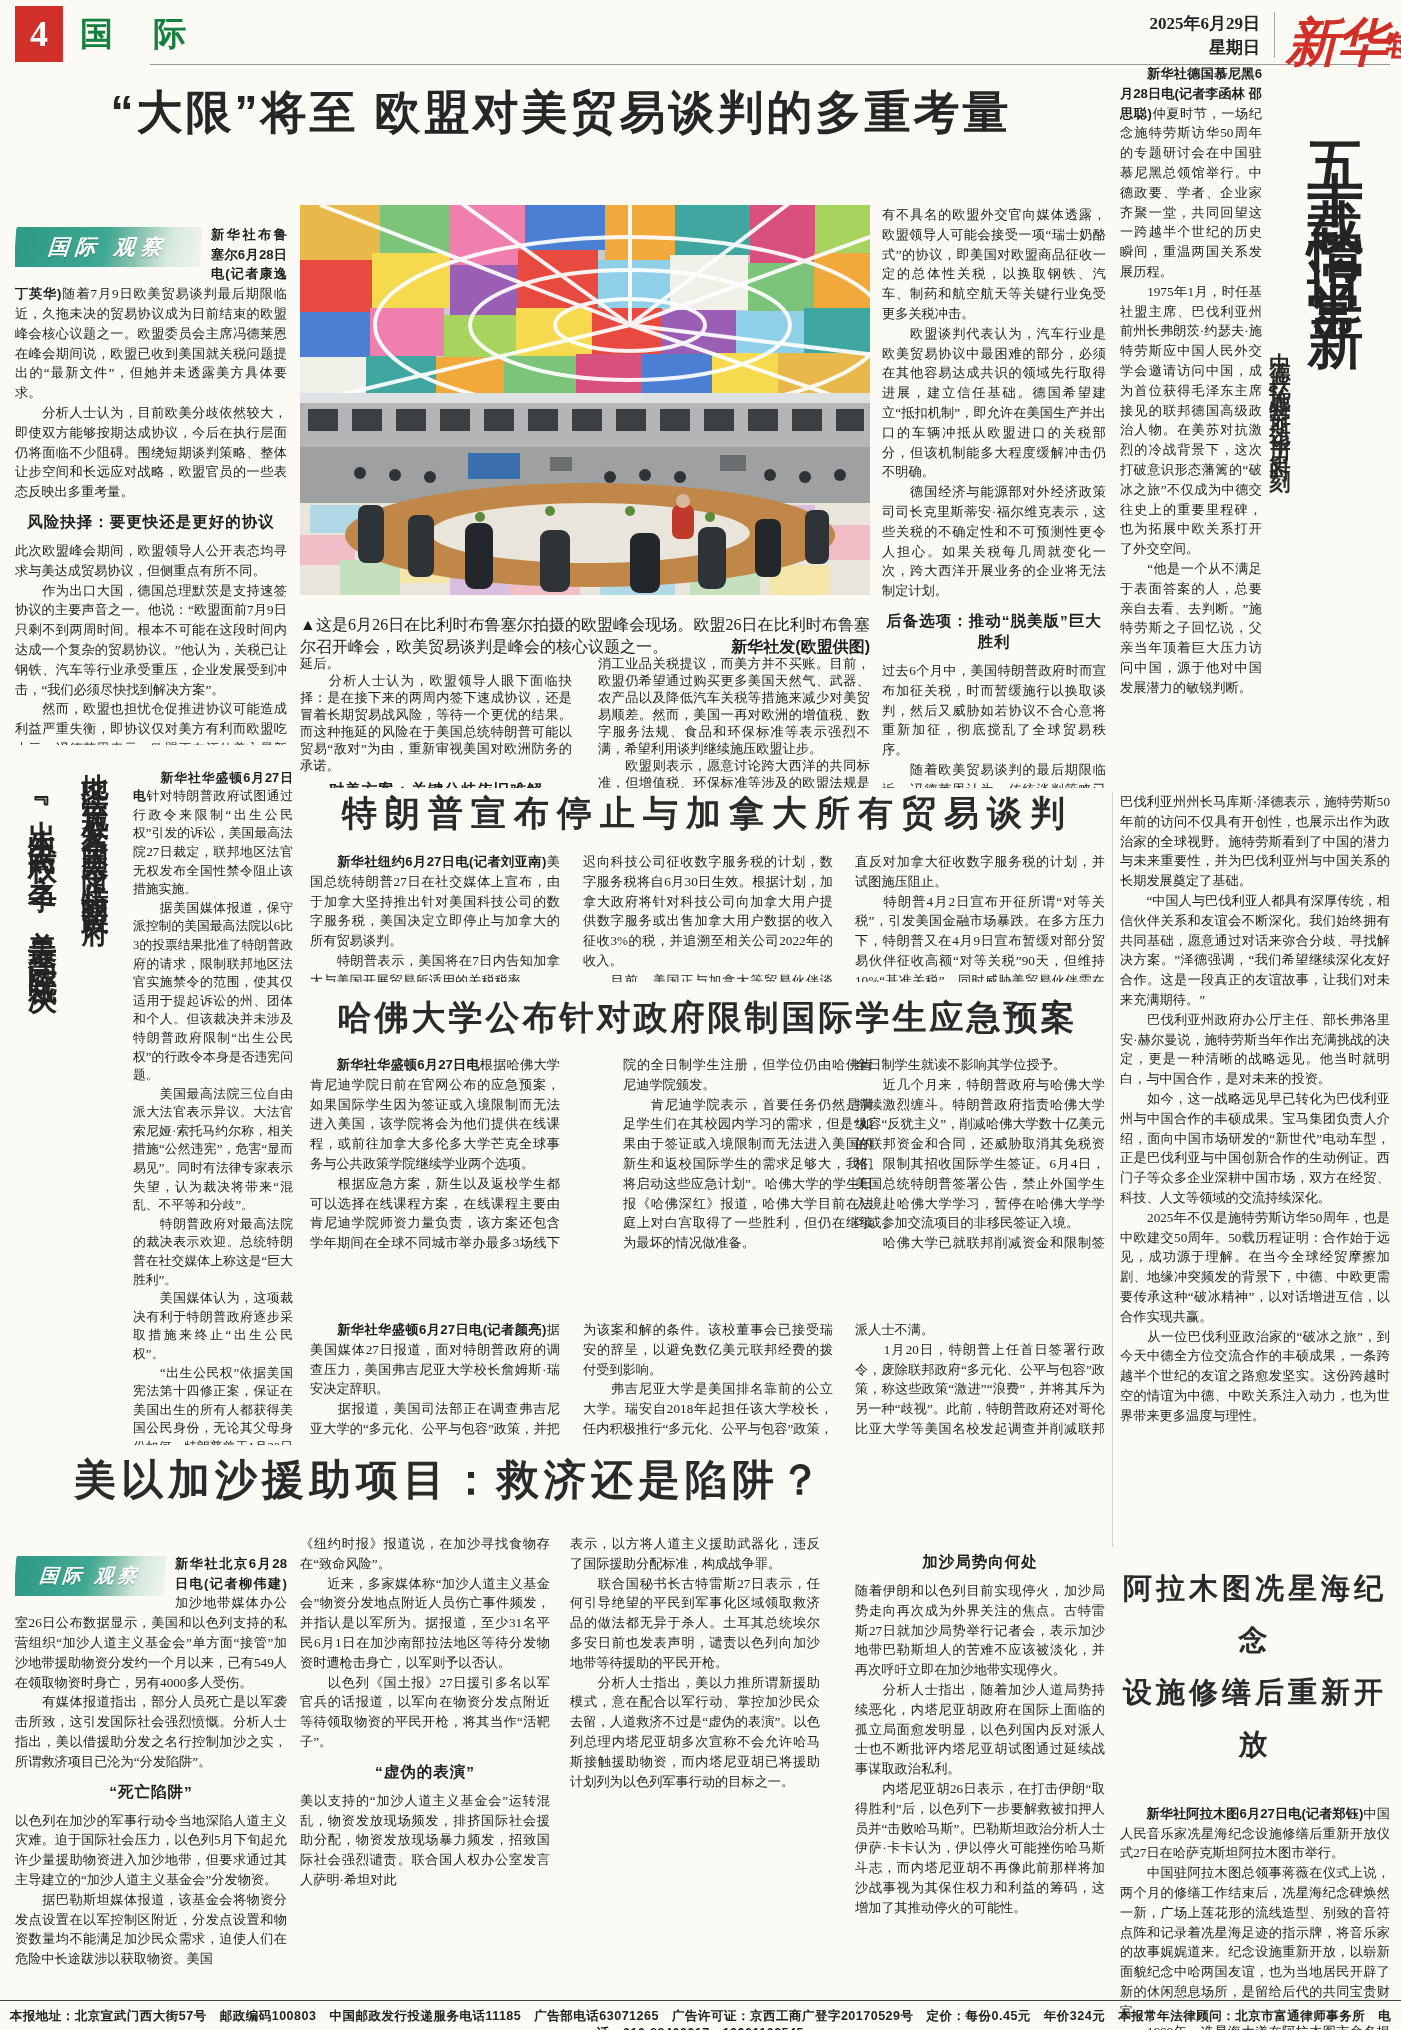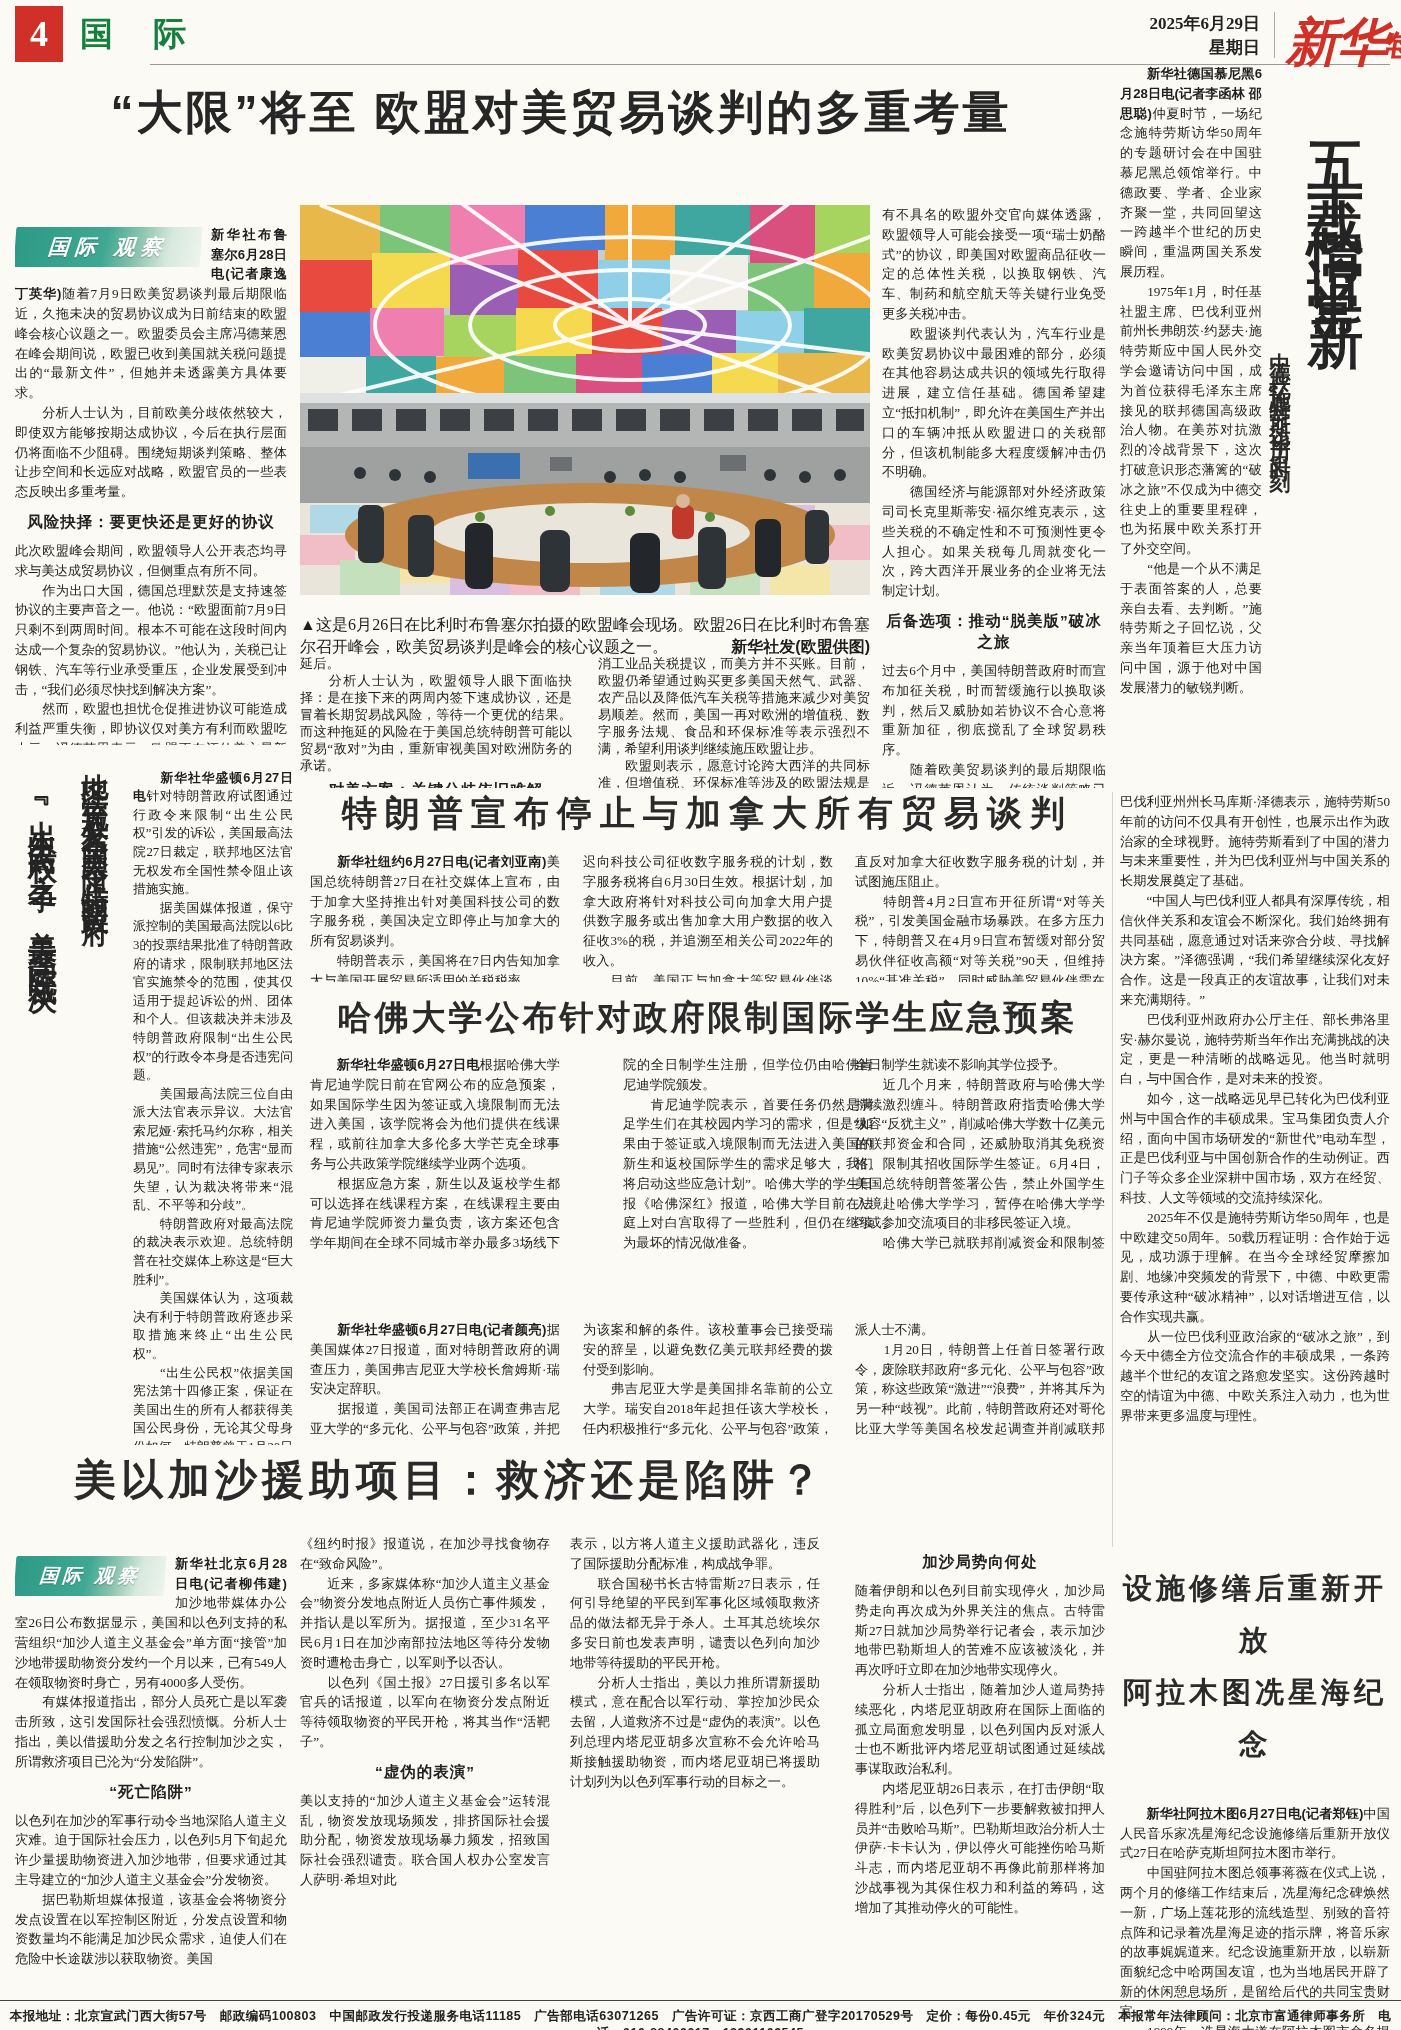--- a/index.html
+++ b/index.html
@@ -215,21 +215,21 @@
 
   </div>
   <div class="col" style="left:598px;top:655px;width:272px;height:133px;">
     <p class="bt tight">消工业品关税提议，而美方并不买账。目前，欧盟仍希望通过购买更多美国天然气、武器、农产品以及降低汽车关税等措施来减少对美贸易顺差。然而，美国一再对欧洲的增值税、数字服务法规、食品和环保标准等表示强烈不满，希望利用谈判继续施压欧盟让步。
 　　欧盟则表示，愿意讨论跨大西洋的共同标准，但增值税、环保标准等涉及的欧盟法规是红线。冯德莱恩日前表示：“欧盟决策过程的主权‘绝对不可触碰’。”</p>
   </div>
   <div class="col" style="left:882px;top:205px;width:224px;height:583px;">
     <p class="bt">有不具名的欧盟外交官向媒体透露，欧盟领导人可能会接受一项“瑞士奶酪式”的协议，即美国对欧盟商品征收一定的总体性关税，以换取钢铁、汽车、制药和航空航天等关键行业免受更多关税冲击。
 　　欧盟谈判代表认为，汽车行业是欧美贸易协议中最困难的部分，必须在其他容易达成共识的领域先行取得进展，建立信任基础。德国希望建立“抵扣机制”，即允许在美国生产并出口的车辆冲抵从欧盟进口的关税部分，但该机制能多大程度缓解冲击仍不明确。
 　　德国经济与能源部对外经济政策司司长克里斯蒂安·福尔维克表示，这些关税的不确定性和不可预测性更令人担心。如果关税每几周就变化一次，跨大西洋开展业务的企业将无法制定计划。</p>
-    <div class="subhead">后备选项：推动“脱美版”破冰之旅</div>
+    <div class="subhead">后备选项：推动“脱美版”巨大胜利</div>
     <p class="bt">过去6个月中，美国特朗普政府时而宣布加征关税，时而暂缓施行以换取谈判，然后又威胁如若协议不合心意将重新加征，彻底搅乱了全球贸易秩序。
 　　随着欧美贸易谈判的最后期限临近，冯德莱恩认为，传统谈判策略已不再适用。
 　　冯德莱恩在欧盟峰会后的新闻发布会上提出，欧盟27国可以与《全面与进步跨太平洋伙伴关系协定》(CPTPP)相关成员联手，共同发起一项全新的贸易倡议，推动重塑全球贸易秩序。
 　　而美国的参与不会被视为“理所当然”。冯德莱恩进一步表示，届时是否允许美国加入，将由欧盟和CPTPP成员决定。波兰总理图斯克也表示，欧盟必须“非常有创新力……有时也许要像我们大西洋彼岸的朋友那样不可预测”。他说：“我想我们都意识到，这是一种新的谈判方式，一种新沟通模式。”</p>
   </div>
 
   <div class="col" style="left:1120px;top:64px;width:142px;height:714px;">
     <p class="bt"><b>　　新华社德国慕尼黑6月28日电(记者李函林 邵思聪)</b><span>仲夏时节，一场纪念施特劳斯访华50周年的专题研讨会在中国驻慕尼黑总领馆举行。中德政要、学者、企业家齐聚一堂，共同回望这一跨越半个世纪的历史瞬间，重温两国关系发展历程。
 　　1975年1月，时任基社盟主席、巴伐利亚州前州长弗朗茨·约瑟夫·施特劳斯应中国人民外交学会邀请访问中国，成为首位获得毛泽东主席接见的联邦德国高级政治人物。在美苏对抗激烈的冷战背景下，这次打破意识形态藩篱的“破冰之旅”不仅成为中德交往史上的重要里程碑，也为拓展中欧关系打开了外交空间。
 　　“他是一个从不满足于表面答案的人，总要亲自去看、去判断。”施特劳斯之子回忆说，父亲当年顶着巨大压力访问中国，源于他对中国发展潜力的敏锐判断。</span></p>
@@ -337,22 +337,22 @@
     <div class="col" style="left:840px;top:82px;width:250px;height:456px;">
       <div class="subhead" style="margin-top:18px;">加沙局势向何处</div>
       <p class="bt">随着伊朗和以色列目前实现停火，加沙局势走向再次成为外界关注的焦点。古特雷斯27日就加沙局势举行记者会，表示加沙地带巴勒斯坦人的苦难不应该被淡化，并再次呼吁立即在加沙地带实现停火。
 　　分析人士指出，随着加沙人道局势持续恶化，内塔尼亚胡政府在国际上面临的孤立局面愈发明显，以色列国内反对派人士也不断批评内塔尼亚胡试图通过延续战事谋取政治私利。
 　　内塔尼亚胡26日表示，在打击伊朗“取得胜利”后，以色列下一步要解救被扣押人员并“击败哈马斯”。巴勒斯坦政治分析人士伊萨·卡卡认为，伊以停火可能挫伤哈马斯斗志，而内塔尼亚胡不再像此前那样将加沙战事视为其保住权力和利益的筹码，这增加了其推动停火的可能性。</p>
     </div>
   </div>
 
   <div class="abs" style="left:1120px;top:1562px;width:270px;height:430px;">
     <div class="h-band" style="font-size:29px;letter-spacing:4px;line-height:52px;">
+      <div>阿拉木图冼星海纪念</div>
       <div>设施修缮后重新开放</div>
-      <div>阿拉木图冼星海纪念</div>
     </div>
     <p class="bt" style="margin-top:14px;height:302px;">
       <b>　　新华社阿拉木图6月27日电(记者郑钰)</b><span>中国人民音乐家冼星海纪念设施修缮后重新开放仪式27日在哈萨克斯坦阿拉木图市举行。
 　　中国驻阿拉木图总领事蒋薇在仪式上说，两个月的修缮工作结束后，冼星海纪念碑焕然一新，广场上莲花形的流线造型、别致的音符点阵和记录着冼星海足迹的指示牌，将音乐家的故事娓娓道来。纪念设施重新开放，以崭新面貌纪念中哈两国友谊，也为当地居民开辟了新的休闲憩息场所，是留给后代的共同宝贵财富。
 　　1999年，冼星海大道在阿拉木图市命名揭牌。上世纪40年代初，冼星海辗转来到阿拉木图，在举目无亲、贫病交加之际，遇到了当地著名音乐家拜卡达莫夫。拜卡达莫夫向冼星海伸出援助之手，并与他结下了深厚的友情。</span>
     </p>
   </div>
 
   <div class="vrule" style="left:1112px;top:792px;height:755px;"></div>
 

